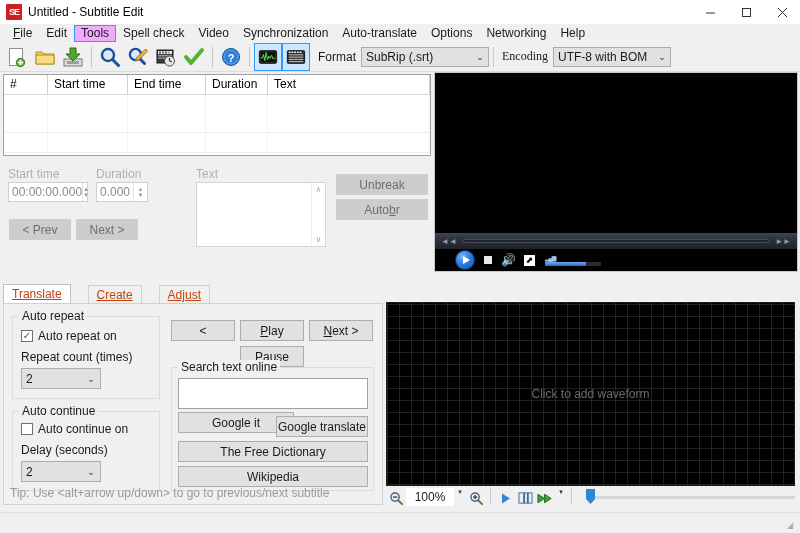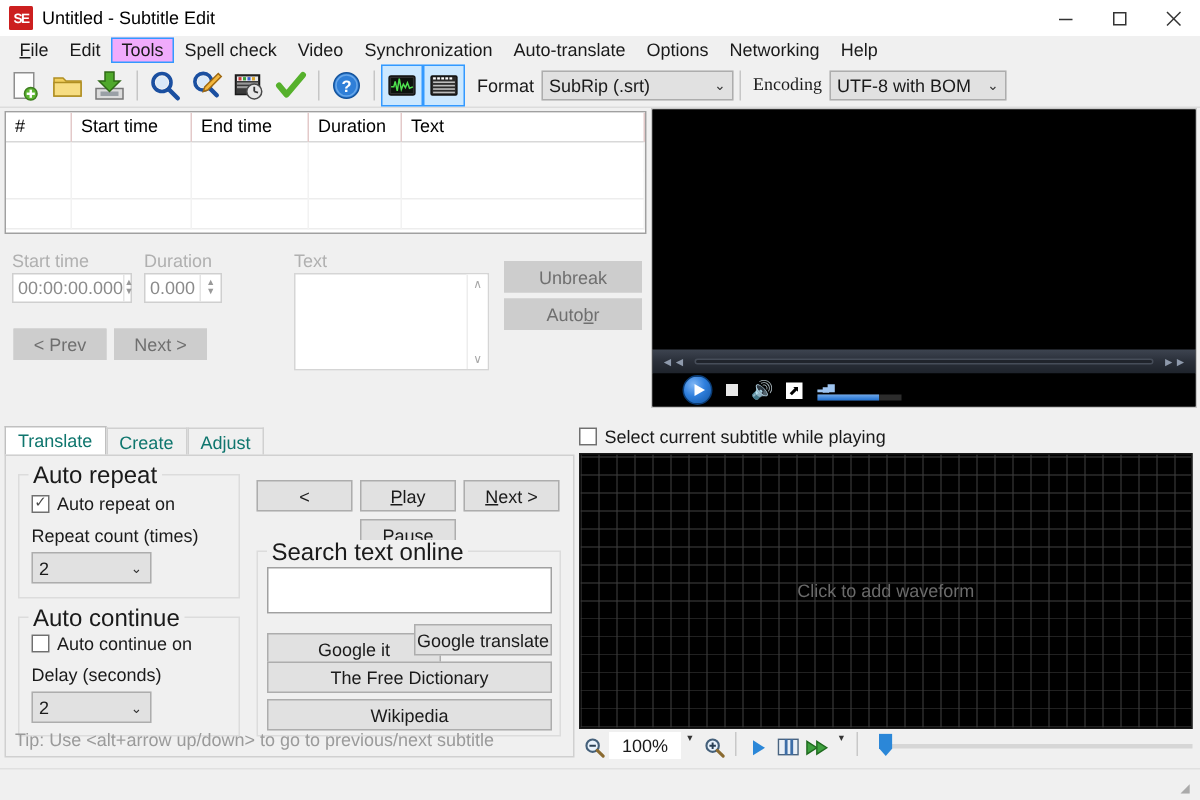--- a/index.html
+++ b/index.html
@@ -151,38 +151,38 @@
 
   
   .tabstrip {
     position: absolute; left: 3px; top: 284px; width: 380px; height: 20px;
     display: flex; align-items: flex-end;
   }
   .tab {
     height: 19px; line-height: 18px; padding: 0 8px;
     font-size: 12px; background: #f0f0f0;
     border: 1px solid #d0d0d0; border-bottom: none;
-    margin-right: 0; color: #0f766e;
+    margin-right: 17px; color: #c2410c; text-decoration: underline;
   }
   .tab.sel {
     background: #ffffff; height: 20px; line-height: 19px;
     border: 1px solid #c0c0c0; border-bottom: 1px solid #ffffff;
   }
   .tabpanel {
     position: absolute; left: 3px; top: 303px; width: 380px; height: 202px;
     background: #f0f0f0; border: 1px solid #d0d0d0;
   }
 
   .groupbox {
     position: absolute;
     border: 1px solid #dcdcdc;
   }
   .groupbox > .gtitle {
     position: absolute; top: -8px; left: 6px;
-    background: #f0f0f0; padding: 0 3px; font-size: 16px;
+    background: #f0f0f0; padding: 0 3px; font-size: 12px;
   }
   .chk {
     display: flex; align-items: center; font-size: 12px;
   }
   .chkbox {
     width: 12px; height: 12px; border: 1px solid #707070;
     background: #fff; margin-right: 5px;
     display: flex; align-items: center; justify-content: center;
     font-size: 10px; color: #4a4a4a; line-height: 10px;
   }
@@ -555,21 +555,21 @@
     </div>
 
     <div class="btn active" style="position:absolute;left:167px;top:16px;width:64px;">&lt;</div>
     <div class="btn active" style="position:absolute;left:236px;top:16px;width:64px;"><span class="mnem">P</span>lay</div>
     <div class="btn active" style="position:absolute;left:305px;top:16px;width:64px;"><span class="mnem">N</span>ext &gt;</div>
     <div class="btn active" style="position:absolute;left:236px;top:42px;width:64px;text-align:right;">Pause</div>
 
     <div class="groupbox" style="left:167px;top:63px;width:203px;height:124px;">
       <div class="gtitle">Search text online</div>
       <input class="" type="text" style="position: absolute; left: 6px; top: 10px; width: 190px; height: 31px; border: 1px solid rgb(160, 160, 160); background: rgb(255, 255, 255); font-family: &quot;Liberation Sans&quot;, sans-serif; font-size: 12px; padding: 2px 4px;" value="">
-      <div class="btn active" style="position:absolute;left:6px;top:54px;width:116px;">Google it</div>
+      <div class="btn active" style="position:absolute;left:6px;top:44px;width:116px;">Google it</div>
       <div class="btn active" style="position:absolute;left:104px;top:48px;width:92px;">Google translate</div>
       <div class="btn active" style="position:absolute;left:6px;top:73px;width:190px;">The Free Dictionary</div>
       <div class="btn active" style="position:absolute;left:6px;top:98px;width:190px;">Wikipedia</div>
     </div>
   </div>
 
   <div class="tip">Tip: Use &lt;alt+arrow up/down&gt; to go to previous/next subtitle</div>
 
   <div class="videobox">
     <div class="vid-screen"></div>
@@ -587,24 +587,20 @@
       <div class="fsicon">⬈</div>
       <div class="volwrap">
         <span class="volglyph">▂▄▆</span>
         <span class="voltrack">
             <span class="volfill"></span>
           </span>
       </div>
     </div>
   </div>
 
-  <div class="wf-chk">
-    <span class="chkbox"></span>
-    <span>Select current subtitle while playing</span>
-  </div>
 
   <div class="waveform">
     <span class="wf-text">Click to add waveform</span>
   </div>
 
   <div class="wf-toolbar">
     <div class="wft-btn">
       <svg width="15" height="15" viewBox="0 0 16 16">
         <circle cx="6.5" cy="6.5" r="4.4" fill="#e8f2fc" stroke="#44607a" stroke-width="1.5"></circle>
         <line x1="4.2" y1="6.5" x2="8.8" y2="6.5" stroke="#2a4055" stroke-width="1.4"></line>

